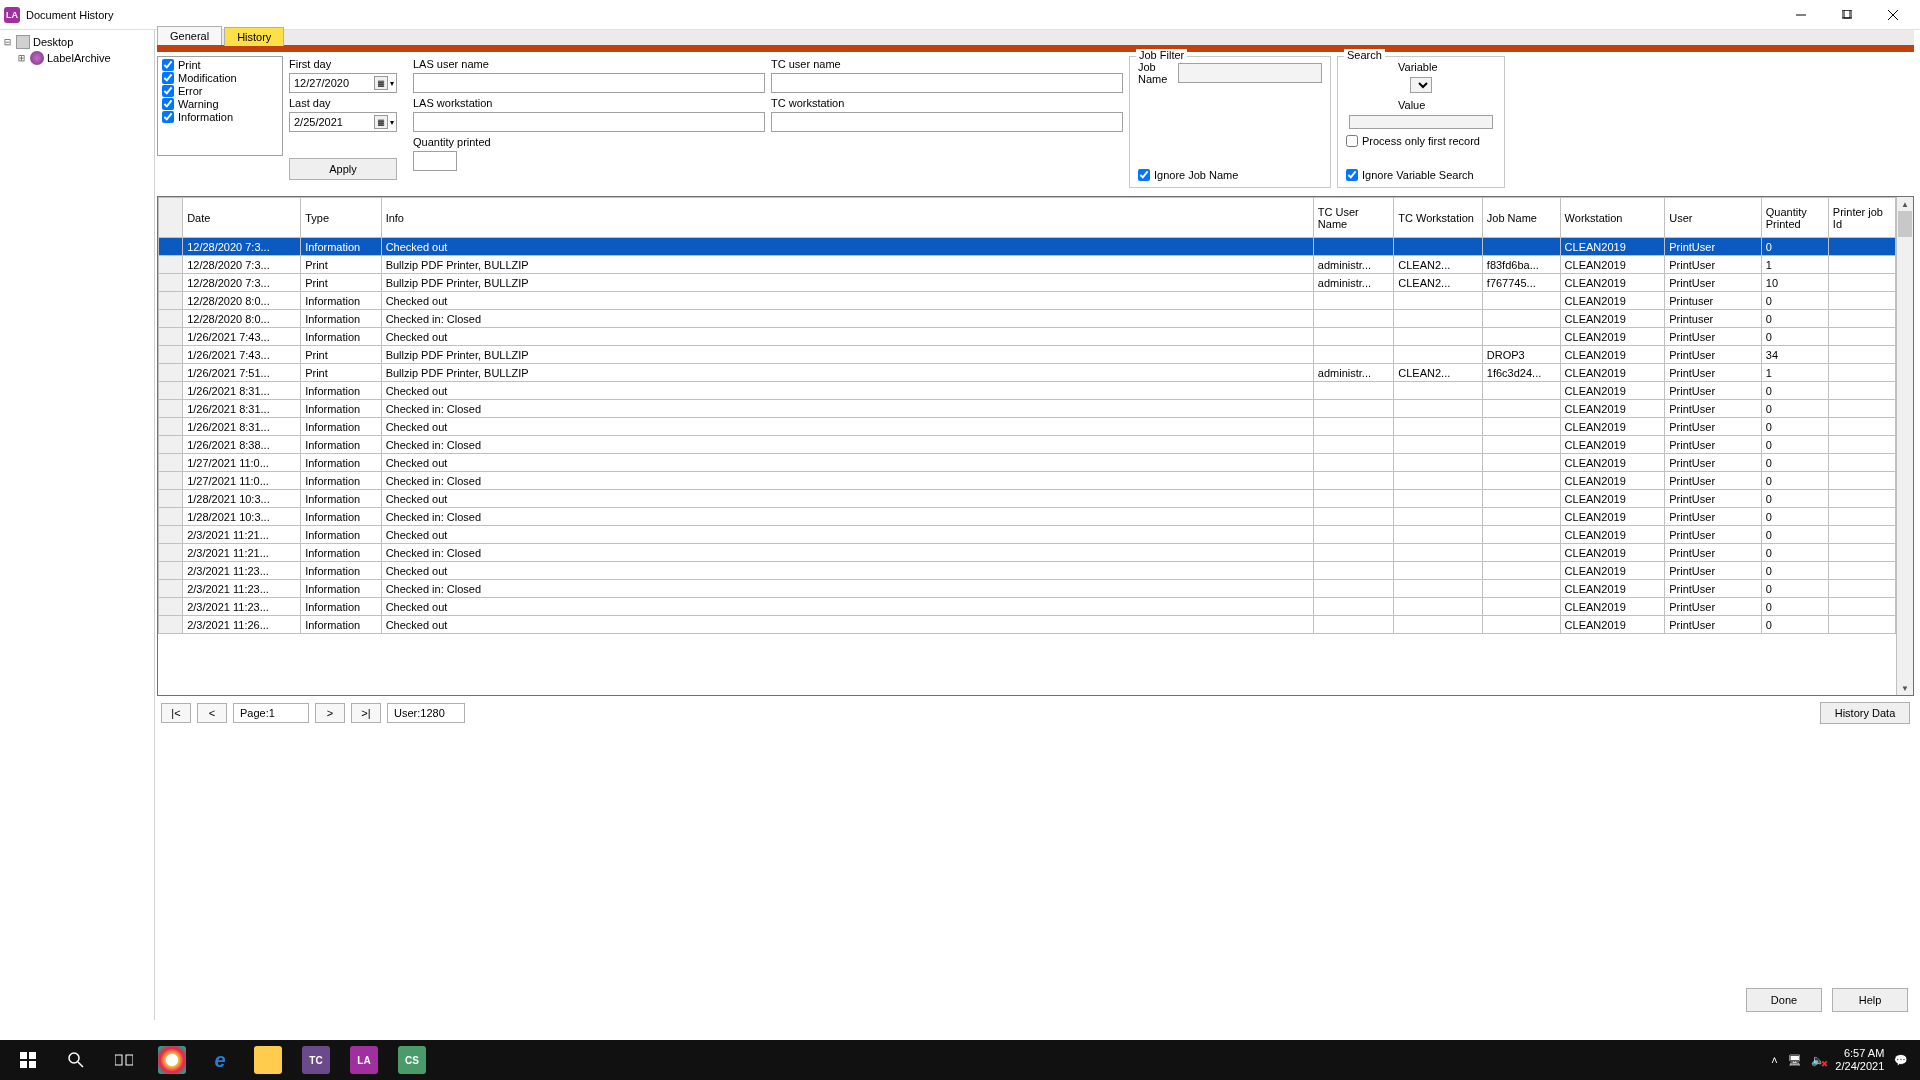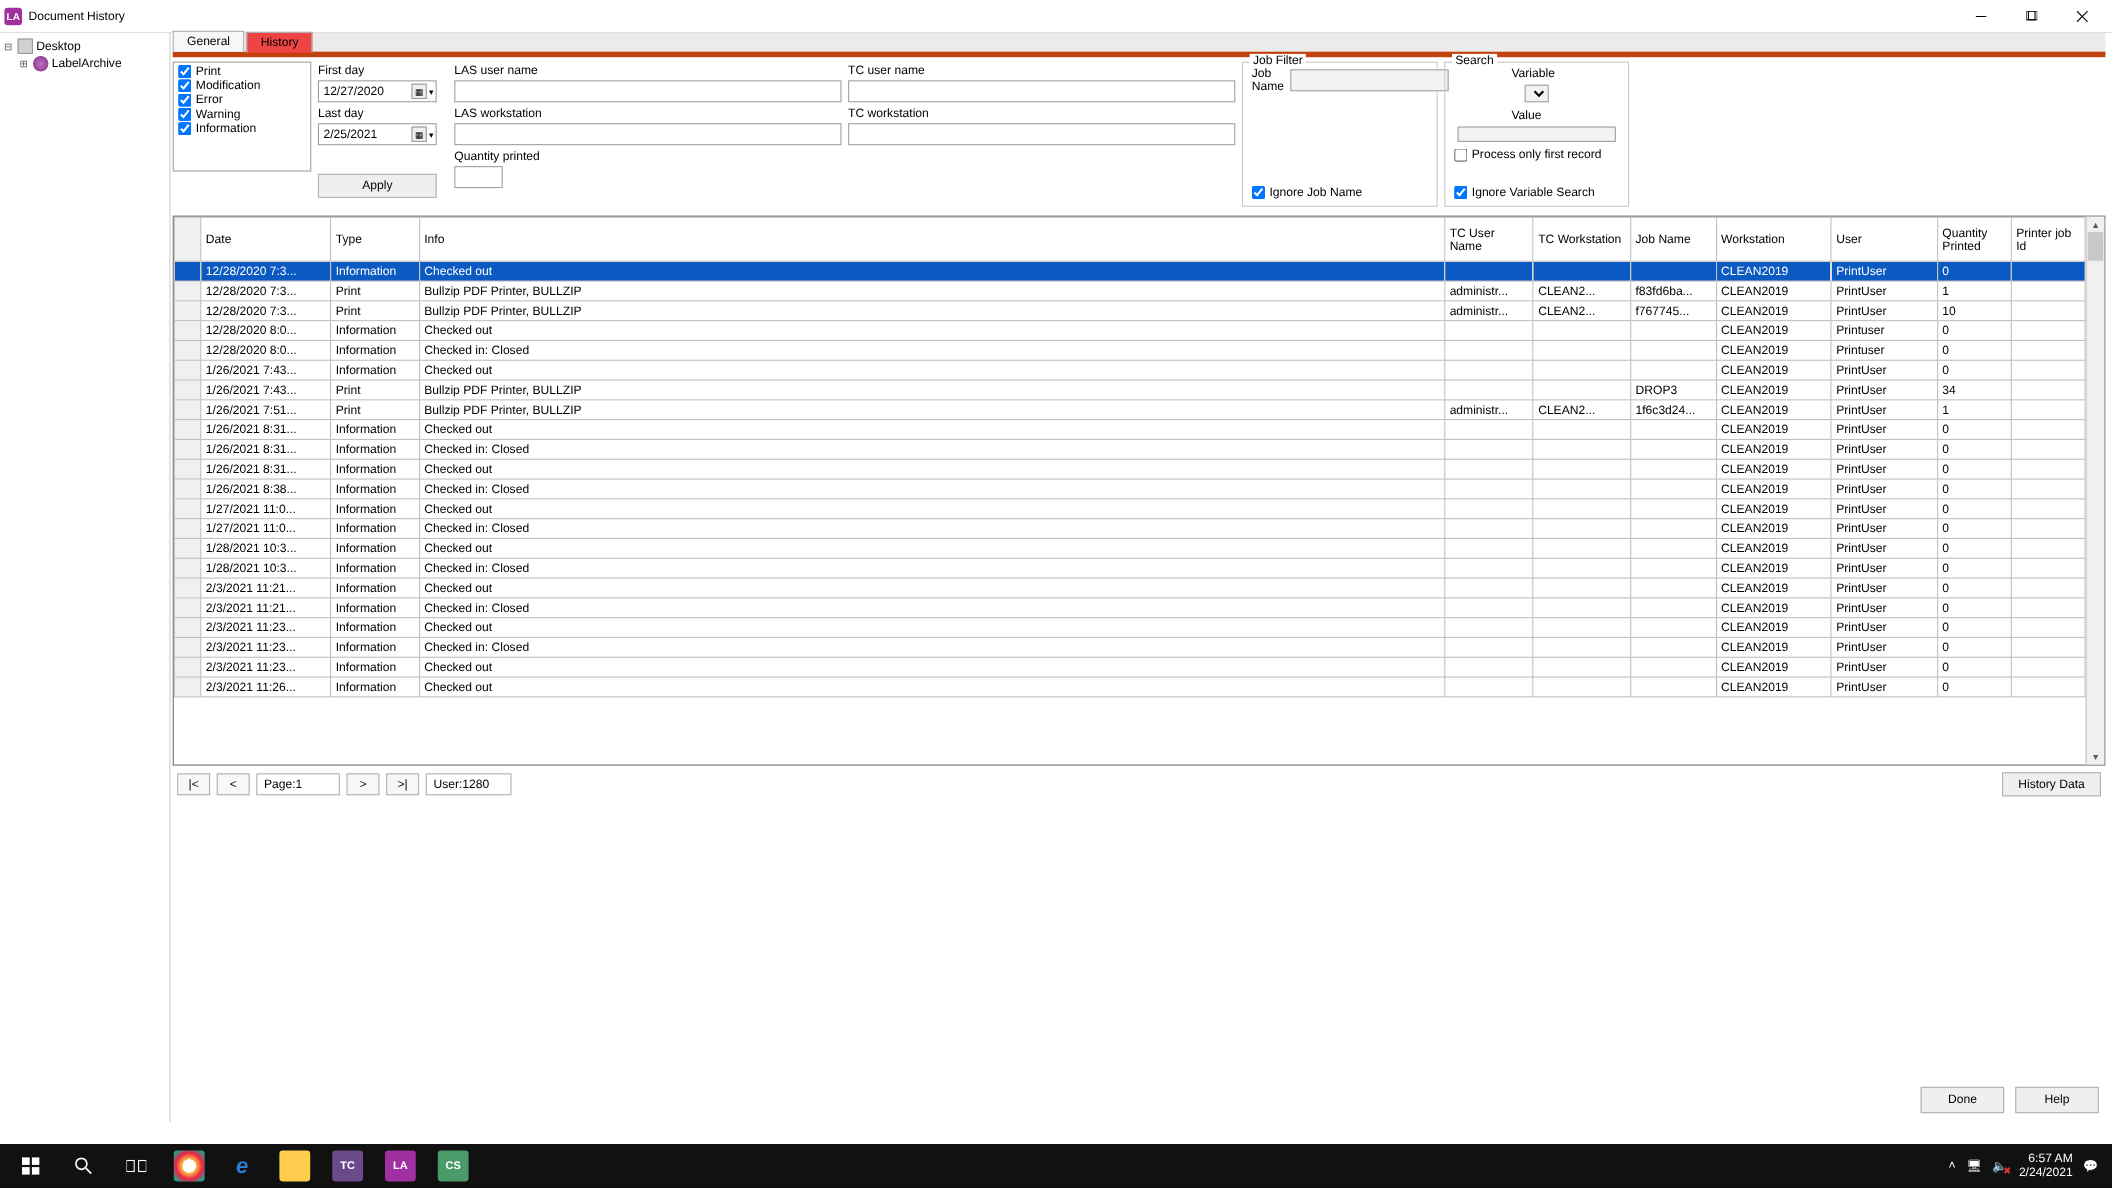--- a/index.html
+++ b/index.html
@@ -15,43 +15,43 @@
 
 .content { display:flex; height: 990px; }
 .sidebar { width: 155px; border-right: 1px solid #d0d0d0; padding: 4px 2px; }
 .tree-row { display:flex; align-items:center; gap:3px; padding:1px 0; }
 .tree-exp { width:11px; display:inline-block; text-align:center; font-size:9px; color:#555; }
 .tree-icon { width:14px; height:14px; display:inline-block; background:#d0d0d0; border:1px solid #999; }
 .tree-icon.globe { border-radius:50%; background:radial-gradient(#c070c0,#803080); border:none;}
 .tree-indent { margin-left: 14px; }
 
 .main { flex:1; display:flex; flex-direction:column; padding: 0 6px 0 2px; position:relative;}
-.tabs { height: 22px; display:flex; align-items:flex-end; border-bottom: 5px solid #c2410c; background:#eceaea; }
+.tabs { height: 22px; display:flex; align-items:flex-end; border-bottom: 7px solid #c2410c; background:#eceaea; }
 .tab { padding: 3px 12px; border: 1px solid #b0b0b0; border-bottom: none; margin-right: 2px; background:#f7f7f7;}
-.tab.active { background:#ef4444; position:relative; top:1px; }
+.tab.active { background:#fde047; position:relative; top:1px; }
 
 
 .filters { display:flex; gap: 6px; padding: 4px 0 8px 0;}
 .event-box { width: 126px; height: 100px; border: 1px solid #a0a0a0; padding:2px 4px; display:flex; flex-direction:column; gap:1px; }
 .chk { display:flex; align-items:center; gap:4px; }
 .chk input { width:12px; height:12px; }
 
 .filter-col { display:flex; flex-direction:column; gap:2px; }
 .lbl { margin-top:2px; margin-bottom:1px; }
 .txt { height: 20px; border: 1px solid #a0a0a0; background:#fff; padding: 1px 4px; }
 .dateinput { width: 108px; display:flex; align-items:center; padding:0 2px 0 4px; justify-content:space-between;}
 .dateinput .cal { width:14px; height:14px; display:inline-flex; align-items:center; justify-content:center; border:1px solid #999; font-size:8px; background:#f0f0f0;}
 .dateinput .dd { font-size:8px; margin-left:2px;}
 .wide { width: 352px; }
 .med { width: 352px; }
 
 .groupbox { border:1px solid #c8c8c8; padding: 4px 8px 6px 8px; position:relative; }
 .groupbox > .legend { position:absolute; top:-8px; left:6px; background:#fff; padding:0 3px; }
 
-.jobfilter { width: 178px; height: 132px; display:flex; flex-direction:column; gap:10px;}
+.jobfilter { width: 202px; height: 132px; display:flex; flex-direction:column; gap:10px;}
 .jobname-row { display:flex; align-items:center; gap:6px; }
 .jobname-row input { flex:1; height:20px; border:1px solid #a0a0a0; background:#f3f3f3;}
 
 .searchbox { width: 168px; height: 132px; display:flex; flex-direction:column; gap:6px;}
 .search-row { display:flex; align-items:center; gap:4px;flex-direction:column;}
 .search-row label { width:46px;}
 .search-row input, .search-row select { flex:1; height:20px; border:1px solid #a0a0a0; background:#f3f3f3;}
 
 .apply-btn { width: 108px; height:22px; background:#efefef; border:1px solid #b0b0b0;}
 .qtyinput { width: 44px; }

